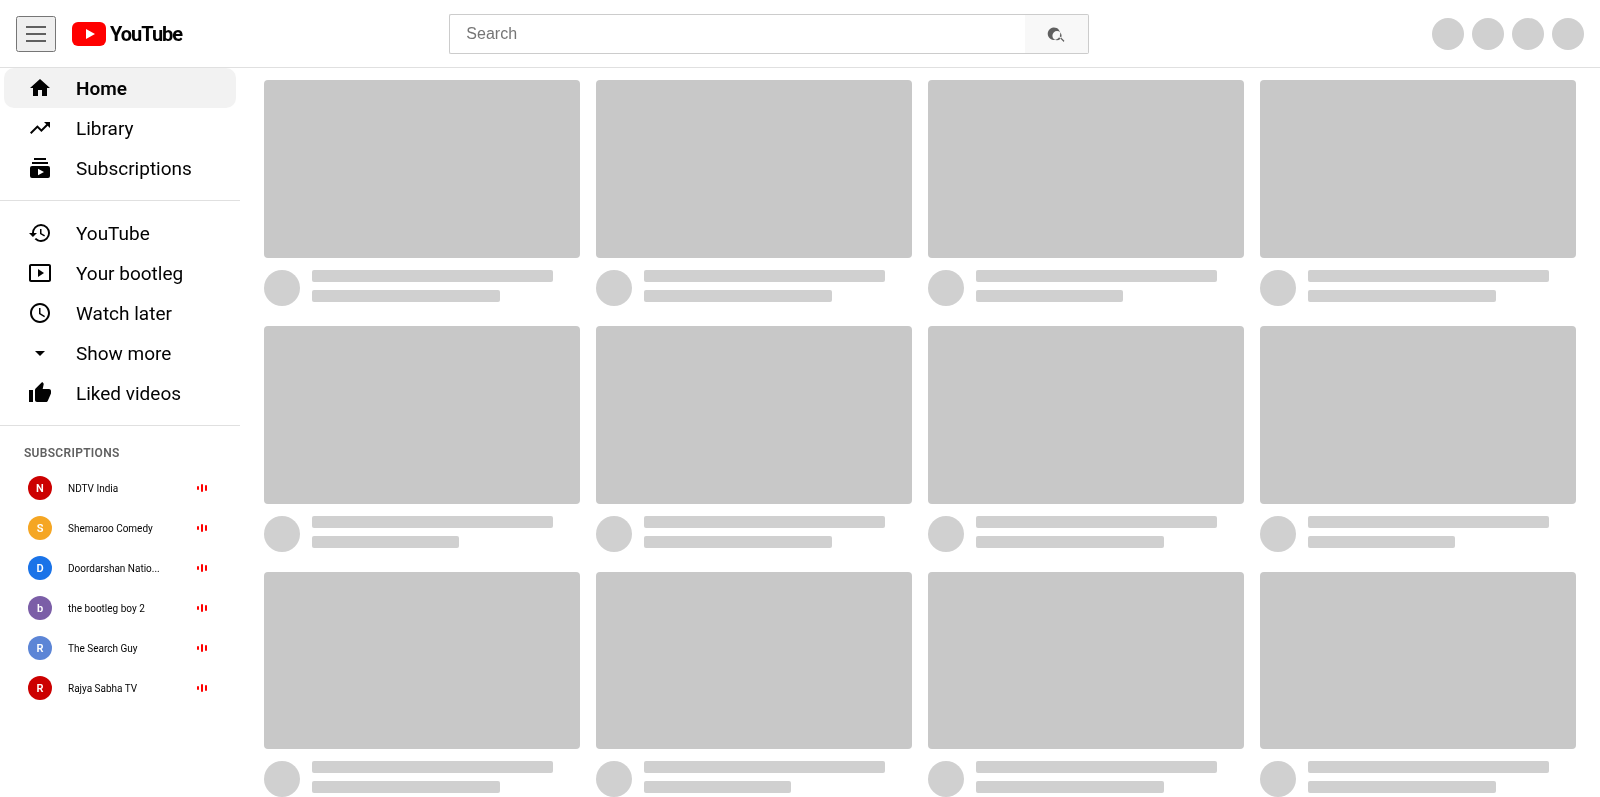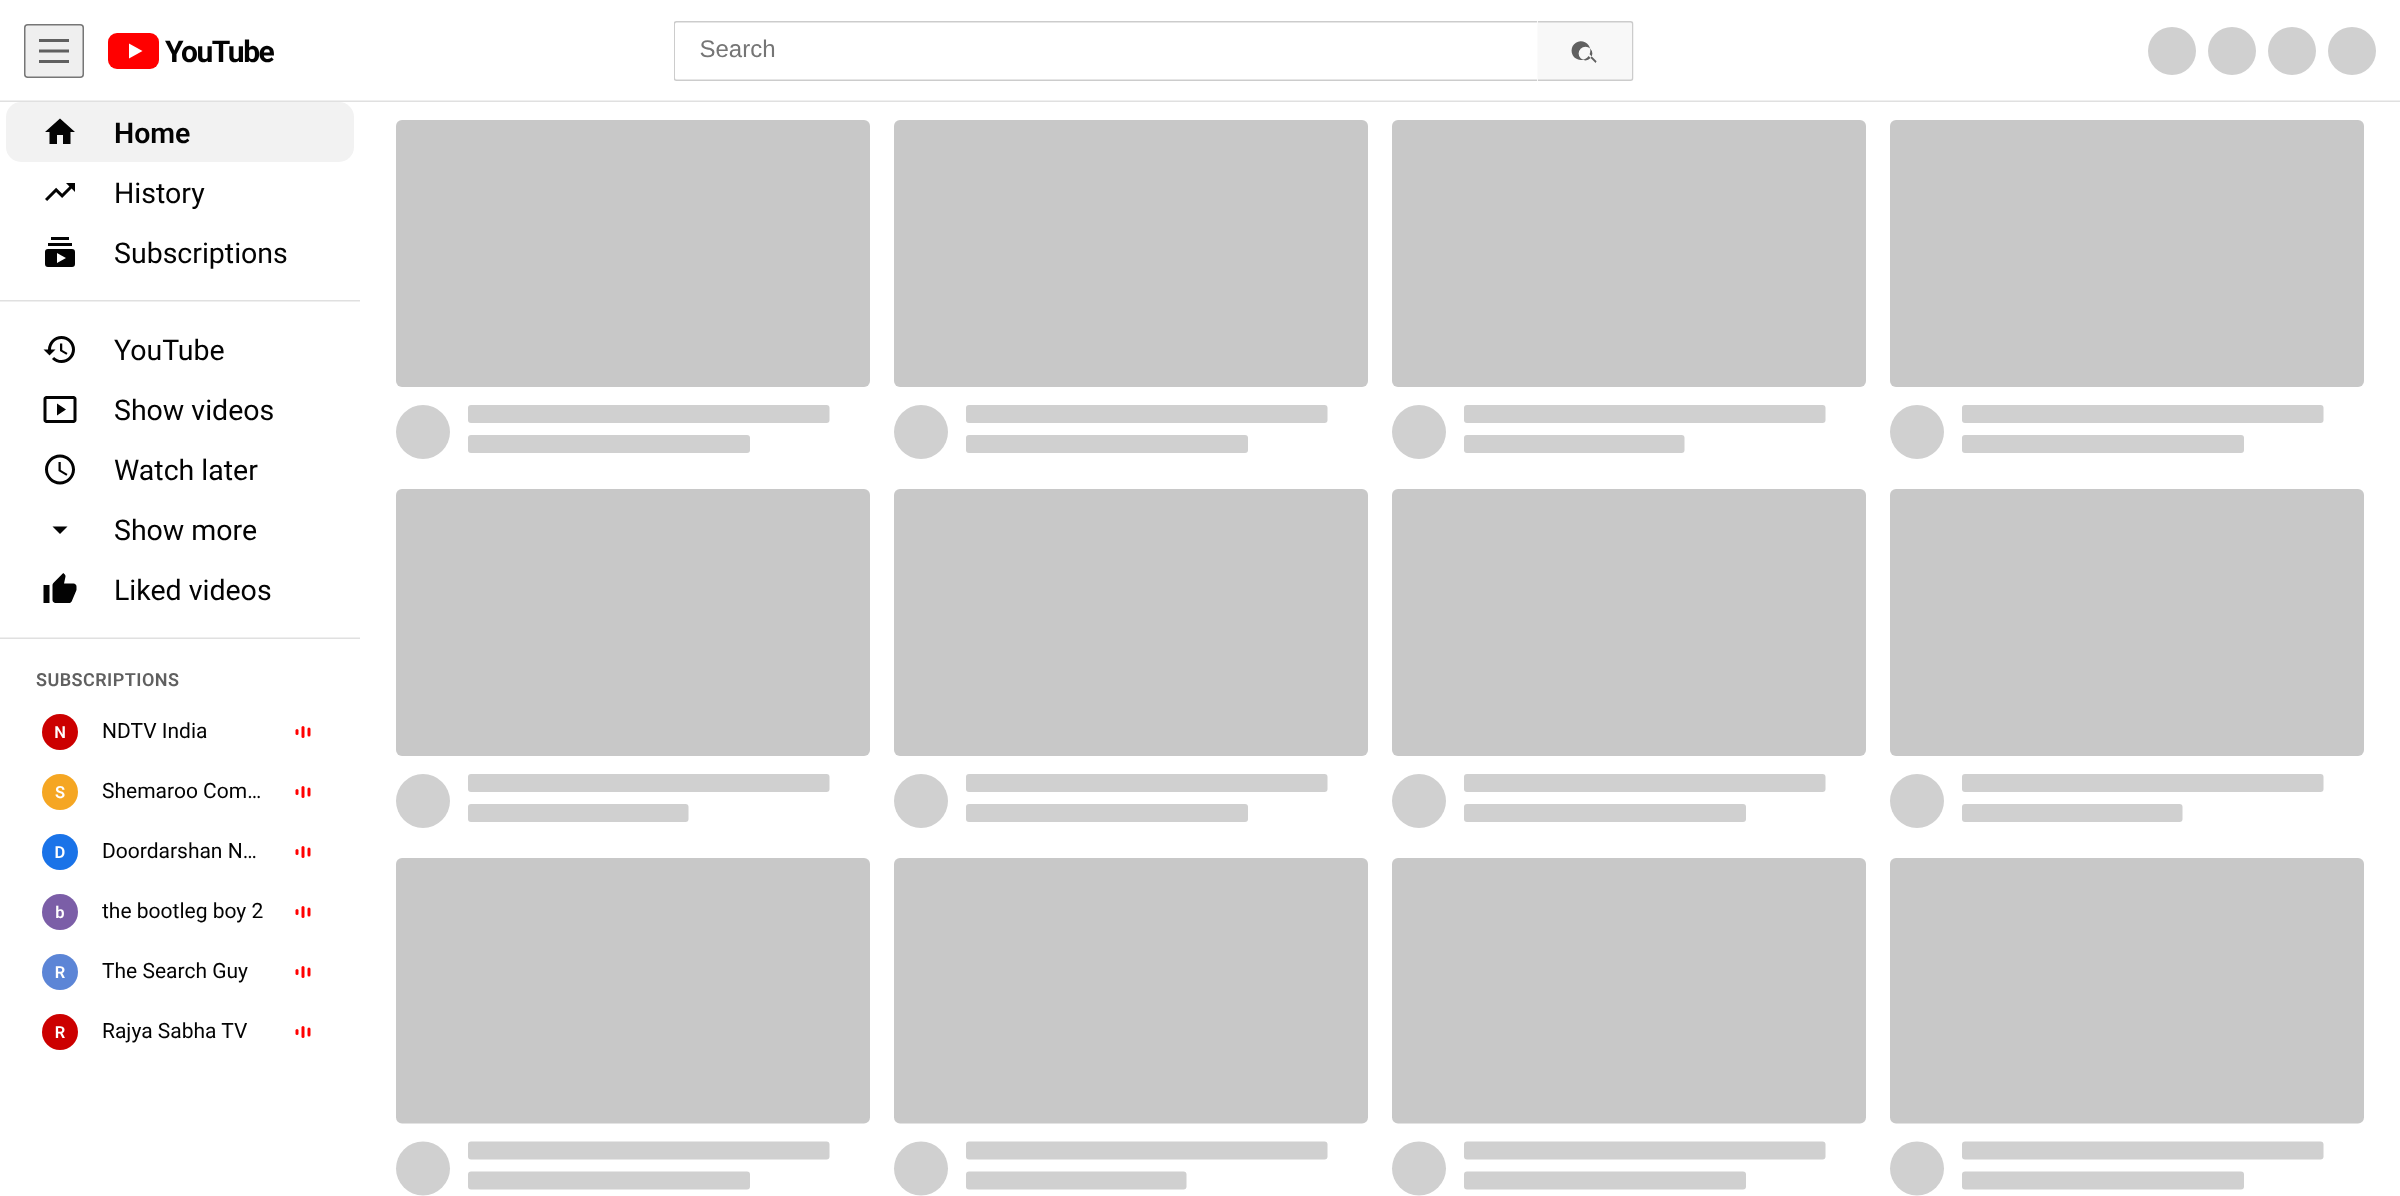--- a/index.html
+++ b/index.html
@@ -173,21 +173,21 @@
       margin: 0 4px;
       font-size: 14px;
       color: #030303;
     }
     .sub-avatar {
       width: 24px;
       height: 24px;
       border-radius: 50%;
       flex-shrink: 0;
     }
-    .sub-name { flex: 1; font-size: 14px; white-space: nowrap; overflow: hidden; text-overflow: ellipsis; }
+    .sub-name { flex: 1; font-size: 10px; white-space: nowrap; overflow: hidden; text-overflow: ellipsis; }
     .live-badge {
       width: 20px;
       height: 12px;
       display: flex;
       align-items: center;
       justify-content: center;
       flex-shrink: 0;
     }
     .live-lines {
       display: flex;
@@ -298,21 +298,21 @@
           </svg>
       </span>
       <span class="item-label">Home</span>
     </div>
     <div class="sidebar-item">
       <span class="item-icon">
         <svg width="24" height="24" viewBox="0 0 24 24" fill="currentColor">
             <path d="M16 6l2.29 2.29-4.88 4.88-4-4L2 16.59 3.41 18l6-6 4 4 6.3-6.29L22 12V6z"></path>
           </svg>
       </span>
-      <span class="item-label">History</span>
+      <span class="item-label">Library</span>
     </div>
     <div class="sidebar-item">
       <span class="item-icon">
         <svg width="24" height="24" viewBox="0 0 24 24" fill="currentColor">
             <path d="M20 8H4V6h16v2zm-2-6H6v2h12V2zm4 10v8a2 2 0 0 1-2 2H4a2 2 0 0 1-2-2v-8a2 2 0 0 1 2-2h16a2 2 0 0 1 2 2zm-6 4l-6-3.27v6.53L16 16z"></path>
           </svg>
       </span>
       <span class="item-label">Subscriptions</span>
     </div>
 
@@ -325,21 +325,21 @@
           </svg>
       </span>
       <span class="item-label">YouTube</span>
     </div>
     <div class="sidebar-item">
       <span class="item-icon">
         <svg width="24" height="24" viewBox="0 0 24 24" fill="currentColor">
             <path d="M10 8l6 4-6 4V8zm11-5H3c-1.1 0-2 .9-2 2v14c0 1.1.9 2 2 2h18c1.1 0 2-.9 2-2V5c0-1.1-.9-2-2-2zm0 16H3V5h18v14z"></path>
           </svg>
       </span>
-      <span class="item-label">Show videos</span>
+      <span class="item-label">Your bootleg</span>
     </div>
     <div class="sidebar-item">
       <span class="item-icon">
         <svg width="24" height="24" viewBox="0 0 24 24" fill="currentColor">
             <path d="M12 2C6.5 2 2 6.5 2 12s4.5 10 10 10 10-4.5 10-10S17.5 2 12 2zm0 18c-4.41 0-8-3.59-8-8s3.59-8 8-8 8 3.59 8 8-3.59 8-8 8zm.5-13H11v6l5.25 3.15.75-1.23-4.5-2.67V7z"></path>
           </svg>
       </span>
       <span class="item-label">Watch later</span>
     </div>
     <div class="sidebar-item">

